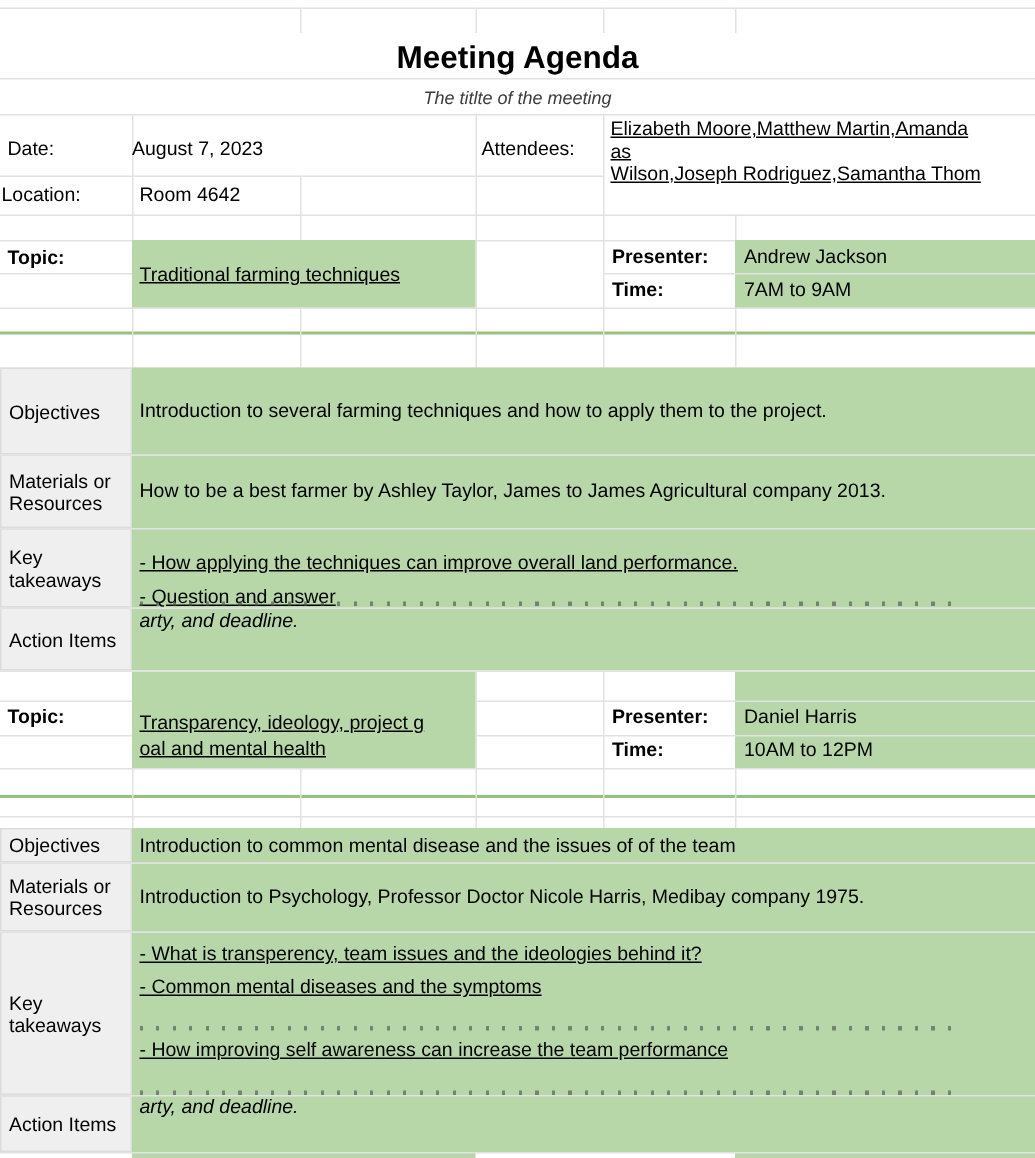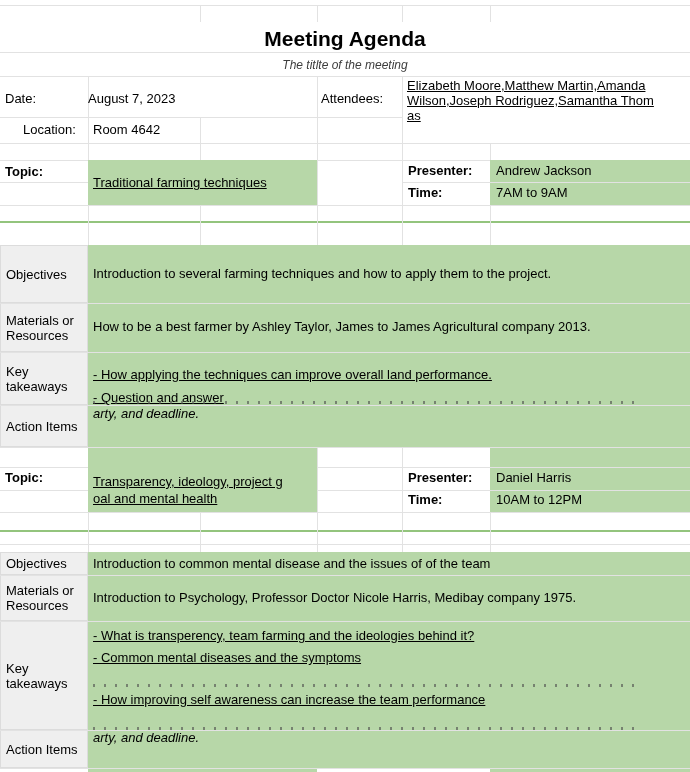--- a/index.html
+++ b/index.html
@@ -73,24 +73,24 @@
   <div class="vl" style="left:490px;top:448px;height:104px"></div>
 
   <div class="title" style="top:27px">Meeting Agenda</div>
   <div class="subtitle" style="top:58px">The titlte of the meeting</div>
 
   <div class="t" style="left:5px;top:91px">Date:</div>
   <div class="t right" style="left:88px;top:91px;width:225px">August 7, 2023</div>
   <div class="t" style="left:321px;top:91px">Attendees:</div>
   <div class="t lines" style="left:407px;top:78px;line-height:15px">
       <div>Elizabeth Moore,Matthew Martin,Amanda</div>
+      <div>as</div>
       <div>Wilson,Joseph Rodriguez,Samantha Thom</div>
-      <div>as</div>
     </div>
-  <div class="t" style="left:23px;top:122px">Location:</div>
+  <div class="t" style="left:1px;top:122px">Location:</div>
   <div class="t" style="left:93px;top:122px">Room 4642</div>
 
   <div class="cell-green" style="left:88px;top:160px;width:229px;height:45px"></div>
   <div class="cell-green" style="left:490px;top:160px;width:200px;height:45px"></div>
   <div class="t b" style="left:5px;top:164px;z-index:4">Topic:</div>
   <div class="t lines" style="left:93px;top:175px;line-height:16px;z-index:4">
       <div>Traditional farming techniques</div>
     </div>
   <div class="t b" style="left:408px;top:163px;z-index:4">Presenter:</div>
   <div class="t" style="left:496px;top:163px;z-index:4">Andrew Jackson</div>
@@ -147,21 +147,21 @@
       <span>Materials or Resources</span>
     </div>
   <div class="cell-green" style="left:88px;top:575px;width:602px;height:46px"></div>
   <div class="t" style="left:93px;top:590px;z-index:4">Introduction to Psychology, Professor Doctor Nicole Harris, Medibay company 1975.</div>
 
   <div class="cell-gray labelcell" style="left:0;top:621px;width:88px;height:109px;overflow:hidden">
       <span>Key takeaways</span>
     </div>
   <div class="cell-green" style="left:88px;top:621px;width:602px;height:109px"></div>
   <div class="t lines" style="left:93px;top:625px;line-height:22px;z-index:4">
-      <div>- What is transperency, team farming and the ideologies behind it?</div>
+      <div>- What is transperency, team issues and the ideologies behind it?</div>
       <div>- Common mental diseases and the symptoms</div>
     </div>
   <div class="strip" style="left:93px;top:684px;width:545px;z-index:4"></div>
   <div class="t lines" style="left:93px;top:689px;line-height:21px;z-index:4">
       <div>- How improving self awareness can increase the team performance</div>
     </div>
 
   <div class="cell-gray labelcell" style="left:0;top:730px;width:88px;height:38px">
       <span>Action Items</span>
     </div>

